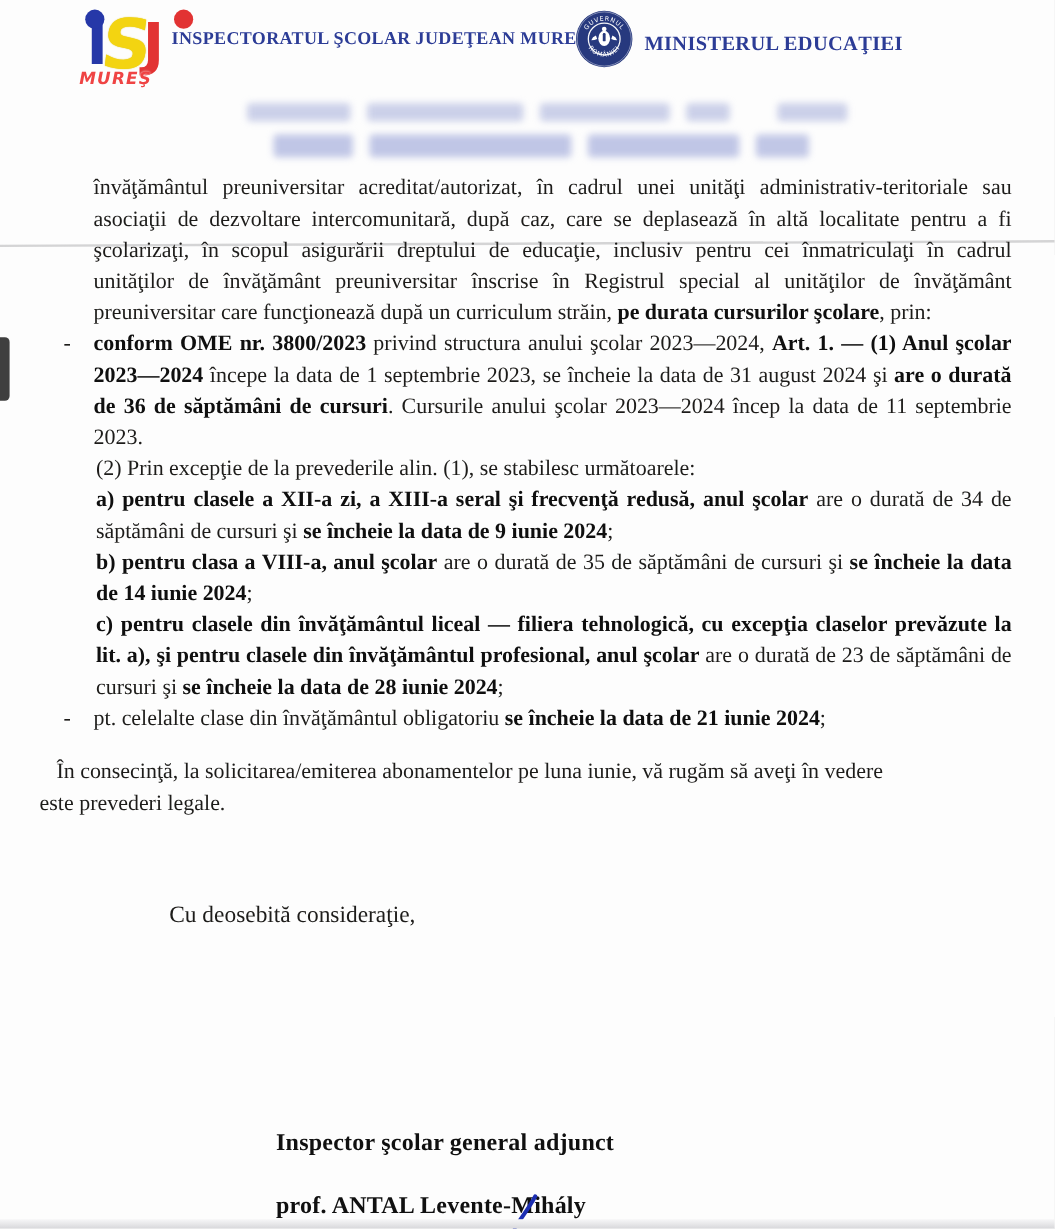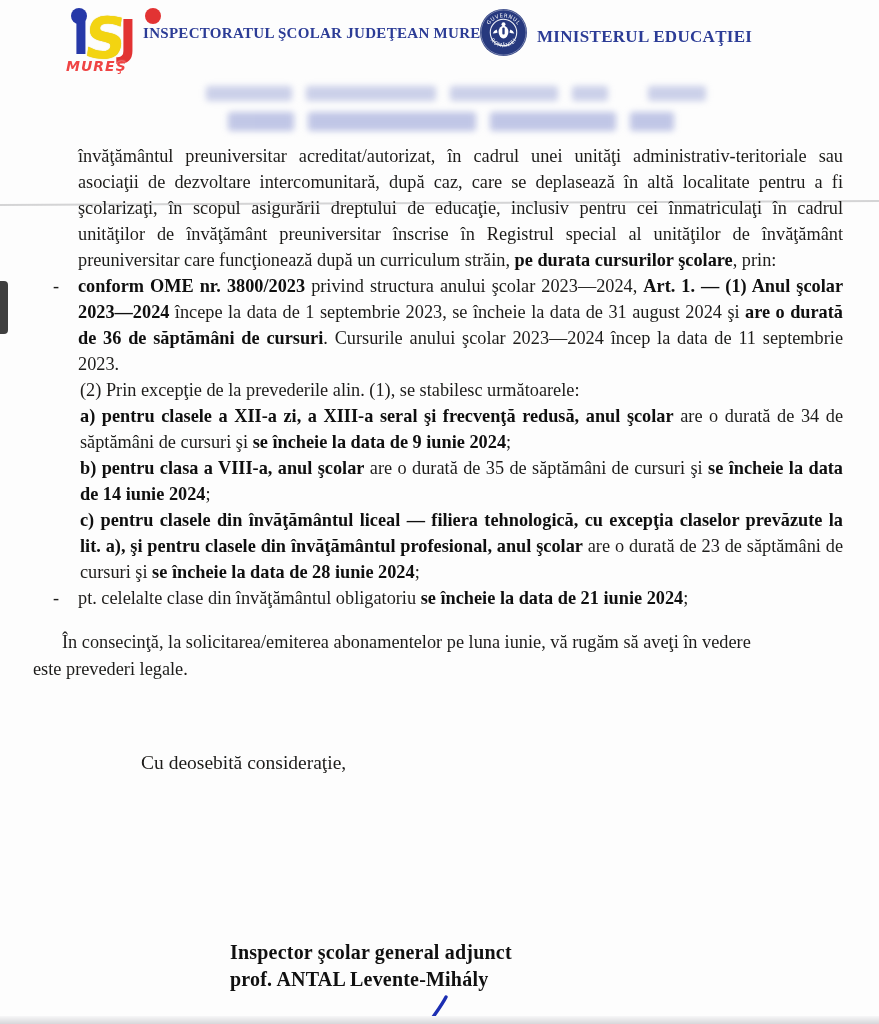--- a/index.html
+++ b/index.html
@@ -54,28 +54,28 @@
   .bottom-strip{position:absolute;left:0;bottom:0;width:100%;height:8px;
                 background:linear-gradient(#f7f7f8,#d7d7da);}
 
   
   .letter{position:absolute;top:143px;left:0;right:0;font-size:18.3px;line-height:26px;padding-left:33px;}
   .para{margin:0 36px 0 45px;text-align:justify;position:relative;}
   .para b{color:#0f0f0f;}
   .sub{margin-left:47px;}
   .dash{position:absolute;left:-25px;top:0;font-weight:400;}
   .closing{margin-top:18px;line-height:27px;}
-  .cl1{white-space:nowrap;text-indent:14px;margin-left:15px;}
+  .cl1{white-space:nowrap;text-indent:14px;}
   .cl2{white-space:nowrap;}
   .salutation{margin:67px 0 0 108px;font-size:19.5px;}
 
   
   .sig{position:absolute;left:230px;top:941px;font-weight:700;font-size:20px;color:#101010;
        letter-spacing:.2px;}
-  .sig-role{margin-bottom:4px;}
+  .sig-role{margin-bottom:30px;}
   .pen{position:absolute;left:418px;top:995px;}
 </style>
 </head>
 <body>
 
 <div class="page">
 
   <div class="letterhead">
     <div class="isj-logo">
       <span class="li-wrap">

